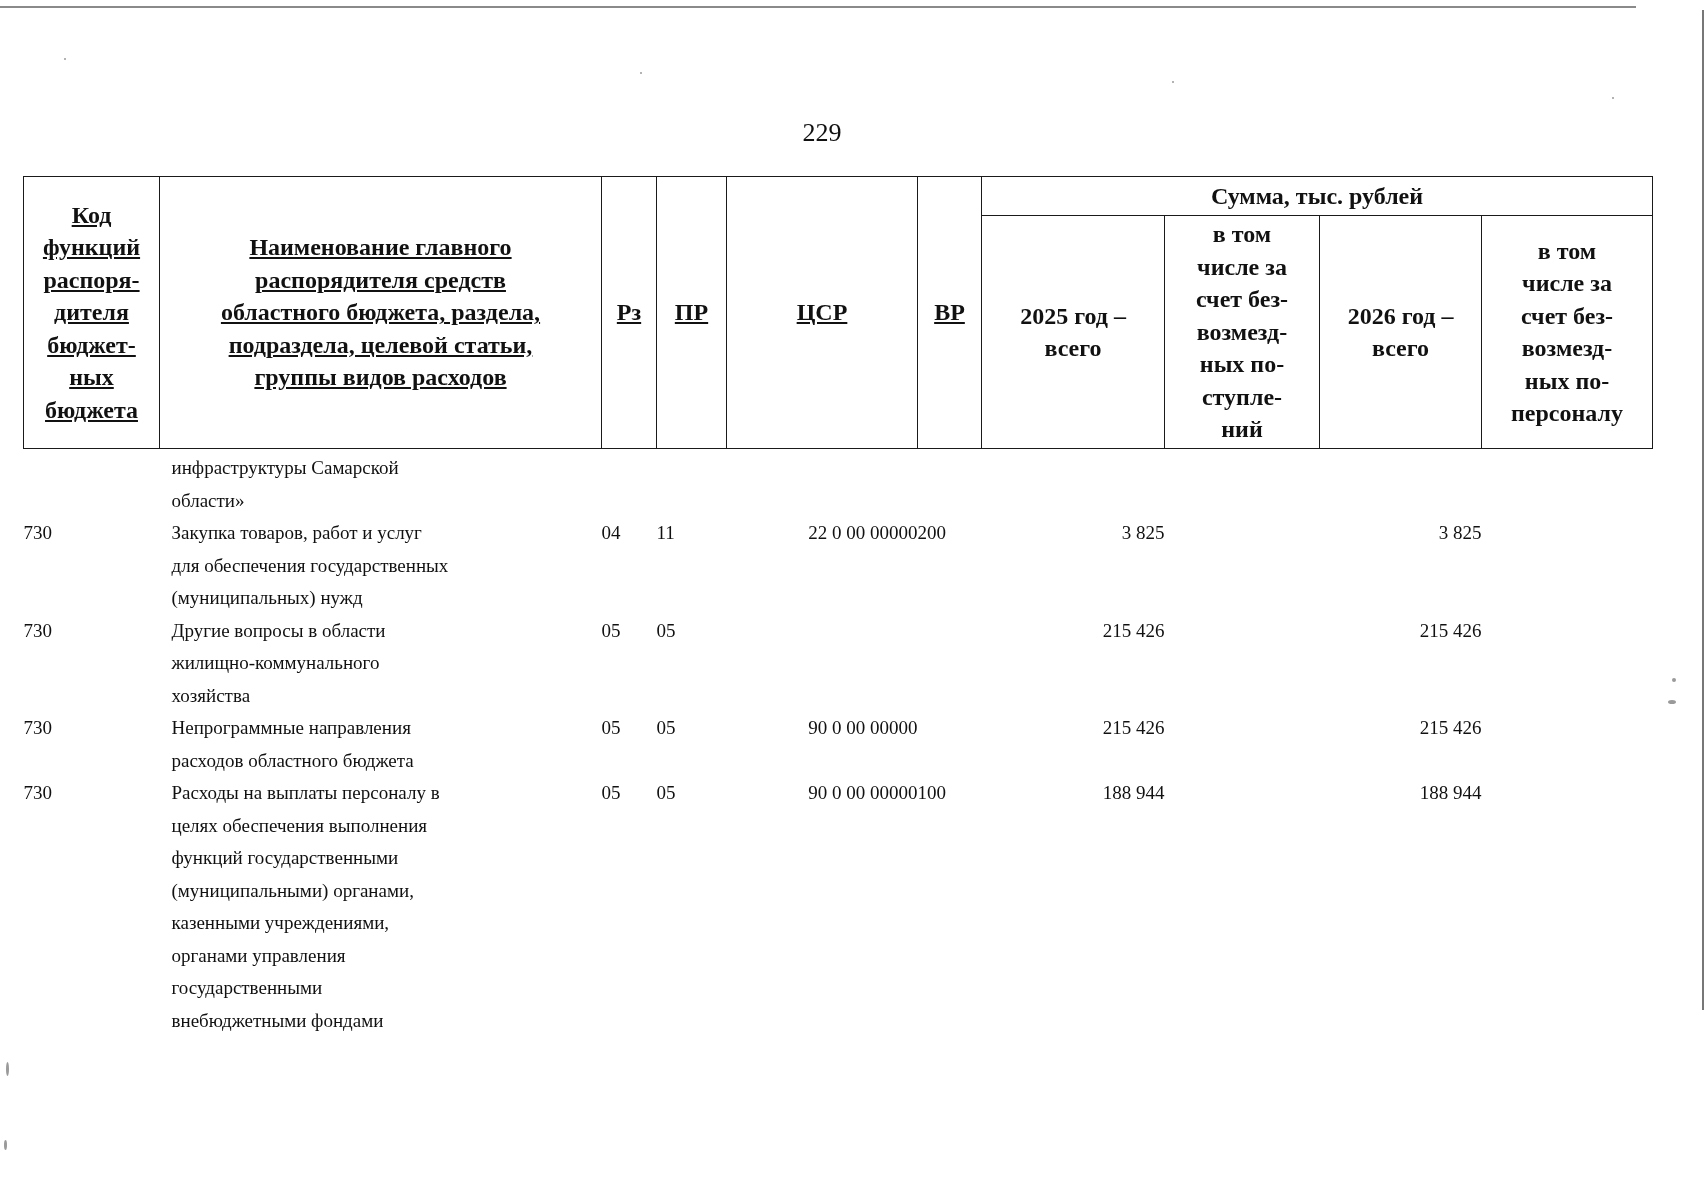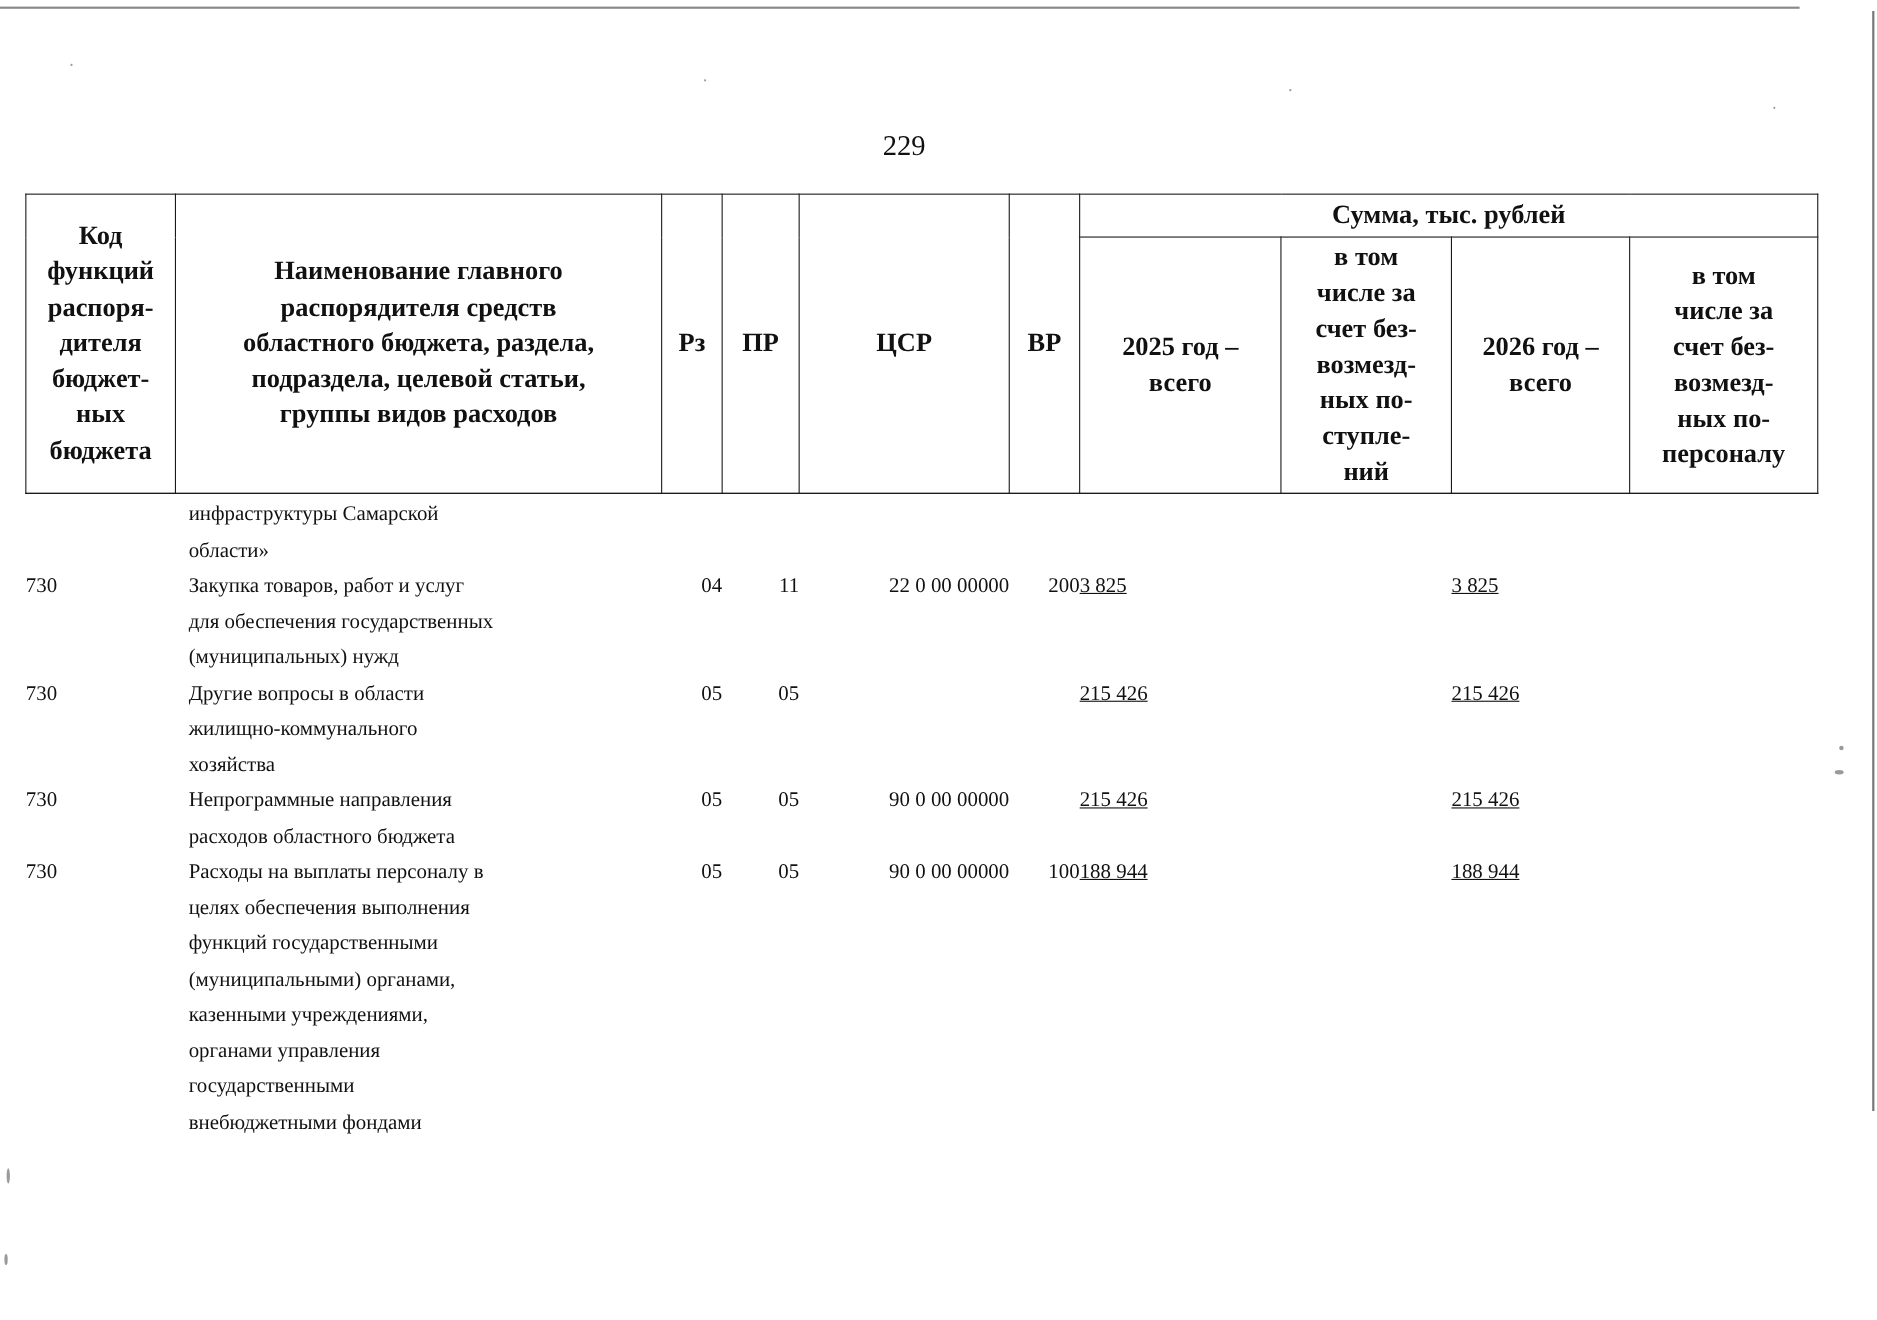--- a/index.html
+++ b/index.html
@@ -25,31 +25,31 @@
   table.budget col.c8 { width: 155px; }
   table.budget col.c9 { width: 162px; }
   table.budget col.c10 { width: 171px; }
 
   thead th {
     border: 1.5px solid #1a1a1a; font-weight: bold; font-size: 24px; line-height: 32.5px;
     text-align: center; vertical-align: middle; padding: 0 4px;
   }
   thead tr.h1 th.group { height: 38px; line-height: 36px; }
   thead tr.h2 th { height: 232px; }
-  thead tr.h1 th.tall { height: 270px; }
+  thead tr.h1 th.tall { height: 270px; text-decoration: underline; }
 
   tbody td {
     font-size: 19px; line-height: 32.5px; vertical-align: top; padding: 0; border: none;
   }
   tbody tr:first-child td { padding-top: 3px; }
   td.code { text-align: left; }
   td.name { padding-left: 12px !important; padding-right: 4px !important; }
-  td.rz, td.pr, td.vr { text-align: right; font-family: Liberation Serif, serif; }
+  td.rz, td.pr, td.vr { text-align: left; font-family: Liberation Serif, serif; }
   td.csr { text-align: right; white-space: nowrap; }
-  td.num { text-align: left; white-space: nowrap; text-decoration: underline; }
+  td.num { text-align: right; white-space: nowrap; }
   .line { display: block; white-space: nowrap; }
 
   .speck { position: absolute; background: #9a9a9a; border-radius: 50%; }
 </style>
 </head>
 <body>
 
 <div class="top-rule"></div>
 <div class="right-rule"></div>
 

